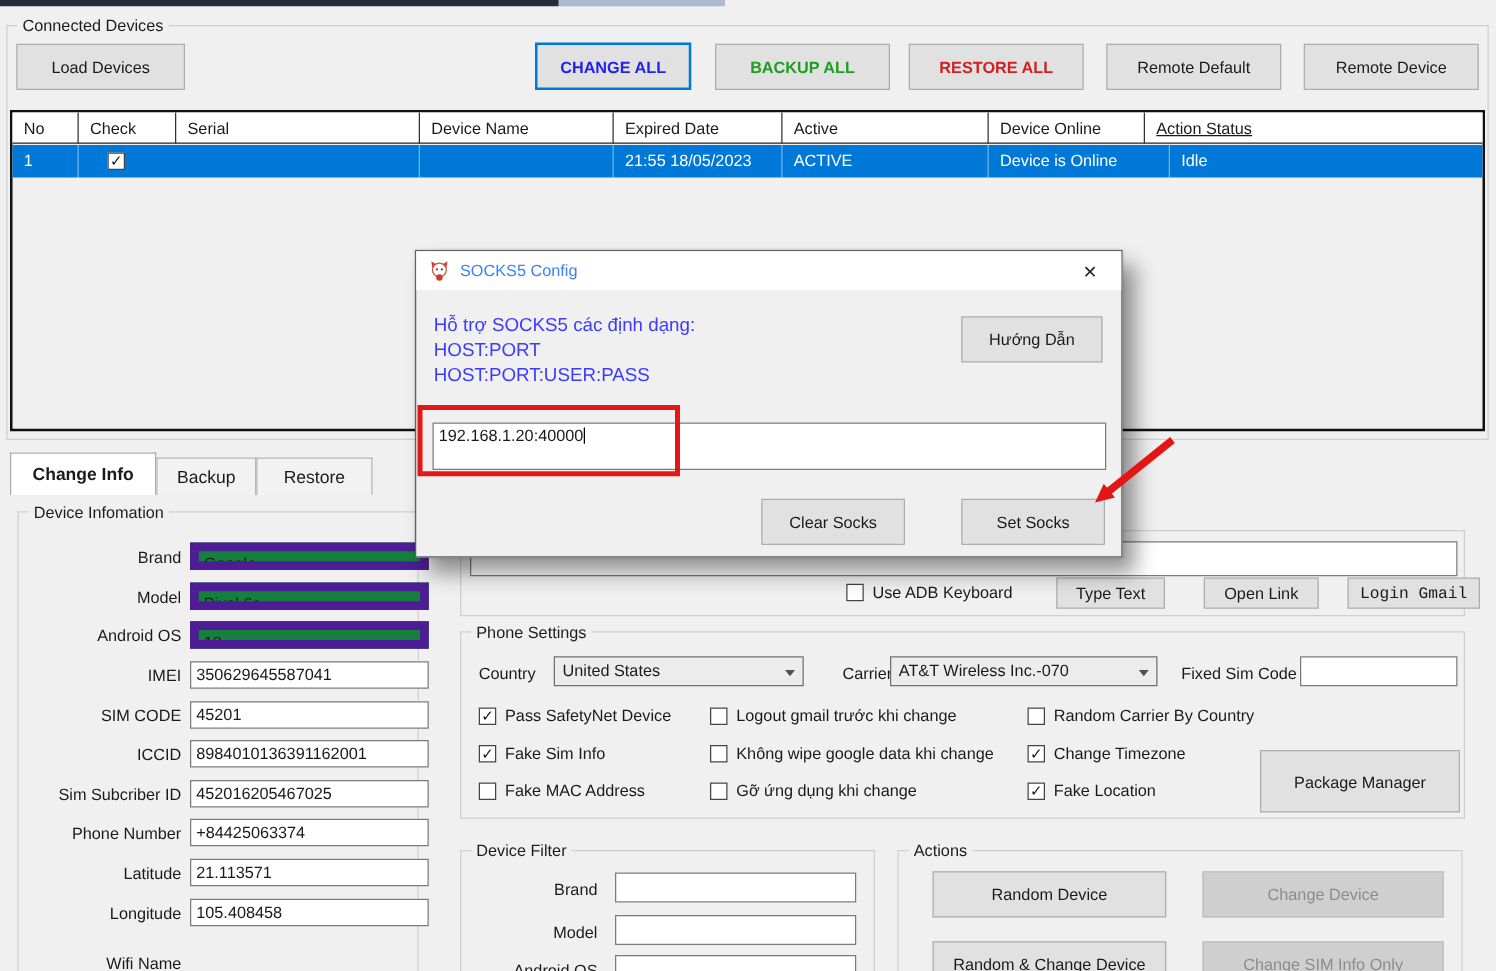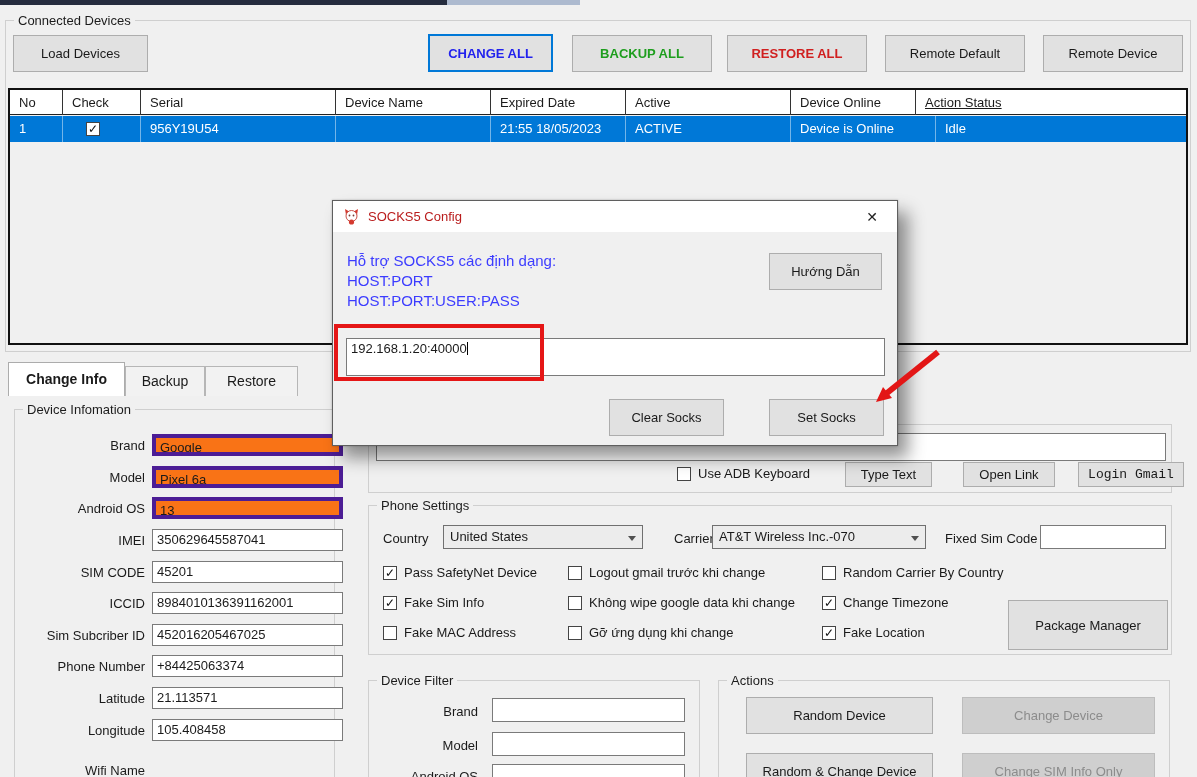--- a/index.html
+++ b/index.html
@@ -41,32 +41,32 @@
              font-size:12px; line-height:12px; color:#111; flex:0 0 auto; }
 
   
   .tab { position:absolute; font-size:14px; text-align:center; }
   .tab.sel { background:#fff; border:1px solid #acacac; border-bottom:none; font-weight:bold; z-index:3; }
   .tab.unsel { background:#f2f2f2; border:1px solid #b6b6b6; border-bottom:none; z-index:2; }
 
   
   .fld-label { position:absolute; font-size:13px; text-align:right; width:118px; left:12px; white-space:nowrap; }
   .fld-input { position:absolute; left:137px; width:191px; height:22px; border:1px solid #7a7a7a; background:#fff; font-size:13px; line-height:20px; padding:0 4px; overflow:hidden; white-space:nowrap; }
-  .fld-input.dis { background:#f97316; border:4px solid #4c1d95; }
+  .fld-input.dis { background:#15803d; border:7px solid #4c1d95; }
 
   .input { border:1px solid #7a7a7a; background:#fff; font-size:13px; padding:1px 4px; overflow:hidden; }
 
   .combo { position:absolute; height:24px; background:#ececec; border:1px solid #707070; font-size:13px; line-height:22px; padding:0 18px 0 6px; overflow:hidden; white-space:nowrap; }
   .combo .arr { position:absolute; right:6px; top:10px; width:0; height:0; border-left:4px solid transparent; border-right:4px solid transparent; border-top:5px solid #505050; }
 
   
   .dialog { left:332px; top:200px; width:566px; height:246px; background:#f0f0f0; border:1px solid #5f5f5f;
             box-shadow:10px 12px 16px rgba(0,0,0,0.42), 0 0 2px rgba(0,0,0,0.25); z-index:50; }
   .dlg-titlebar { position:absolute; left:0; top:0; width:100%; height:31px; background:#fff; display:flex; align-items:center; padding:0 10px; gap:8px; }
-  .dlg-title { font-size:13px; color:#b91c1c; flex:1; }
+  .dlg-title { font-size:13px; color:#3b82f6; flex:1; }
   .dlg-close { font-size:14px; color:#222; width:30px; text-align:center; cursor:default; }
   .dlg-info { position:absolute; left:14px; top:50px; color:#3c3cff; font-size:15px; line-height:20px; white-space:pre-line; }
 
   
   .red-rect { left:334px; top:324px; width:210px; height:57px; border:4px solid #e51616; z-index:70; background:transparent; }
   .arrow-svg { left:855px; top:338px; width:95px; height:75px; z-index:70; }
 
   .small-note { font-size:13px; }
 </style>
 </head>
@@ -99,21 +99,20 @@
       <div class="th" style="left:780px; width:145px;">Device Online</div>
       <div class="th" style="left:905px; width:270px;text-decoration:underline;">Action Status</div>
     </div>
     <div class="trow">
       <div class="td" style="left:0; width:52px;">1</div>
       <div class="td" style="left:52px; width:78px;">
         <span class="cb" style="margin-left:14px;">
           <span class="box">✓</span>
         </span>
       </div>
-      <div class="td" style="left:130px; width:195px;">956Y19U54</div>
       <div class="td" style="left:325px; width:155px;"></div>
       <div class="td" style="left:480px; width:135px;">21:55 18/05/2023</div>
       <div class="td" style="left:615px; width:165px;">ACTIVE</div>
       <div class="td" style="left:780px; width:145px;">Device is Online</div>
       <div class="td" style="left:925px; width:251px;">Idle</div>
     </div>
   </div>
 
   <div class="tab sel" style="left:8px;  top:362px; width:117px; height:34px; line-height:33px;">Change Info</div>
   <div class="tab unsel" style="left:125px; top:366px; width:80px;  height:30px; line-height:29px;">Backup</div>

